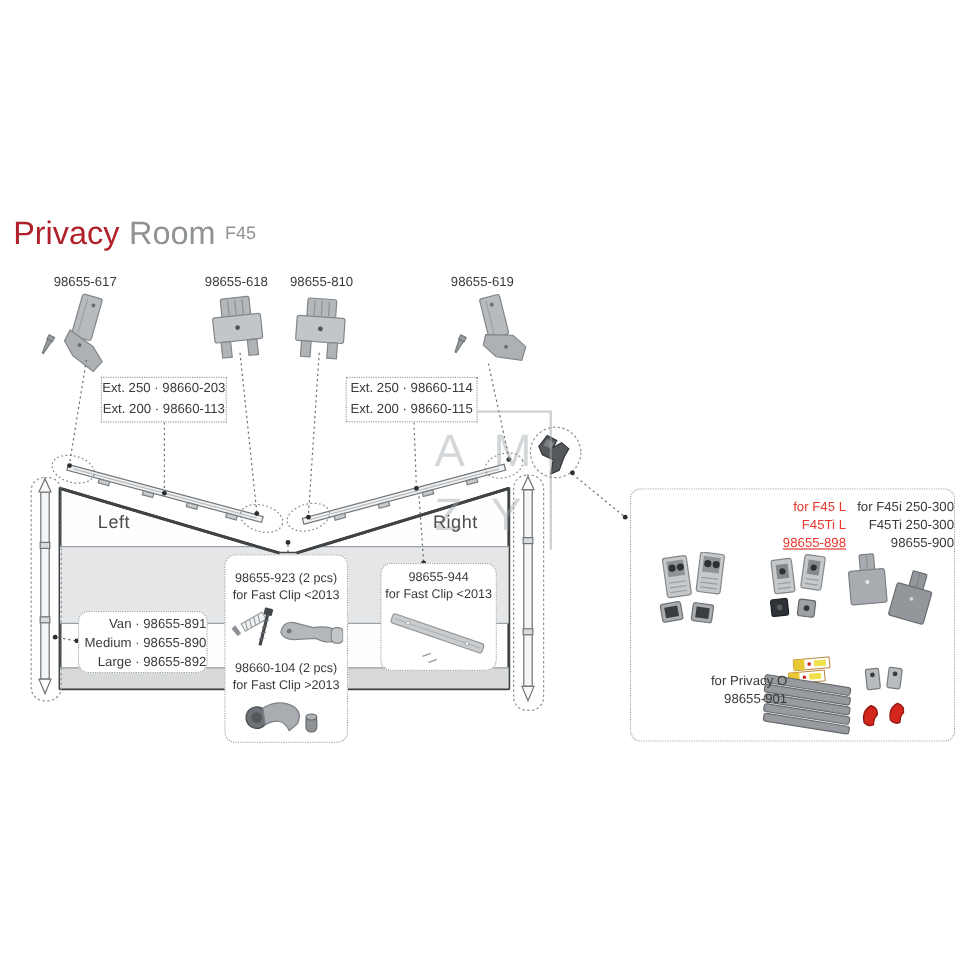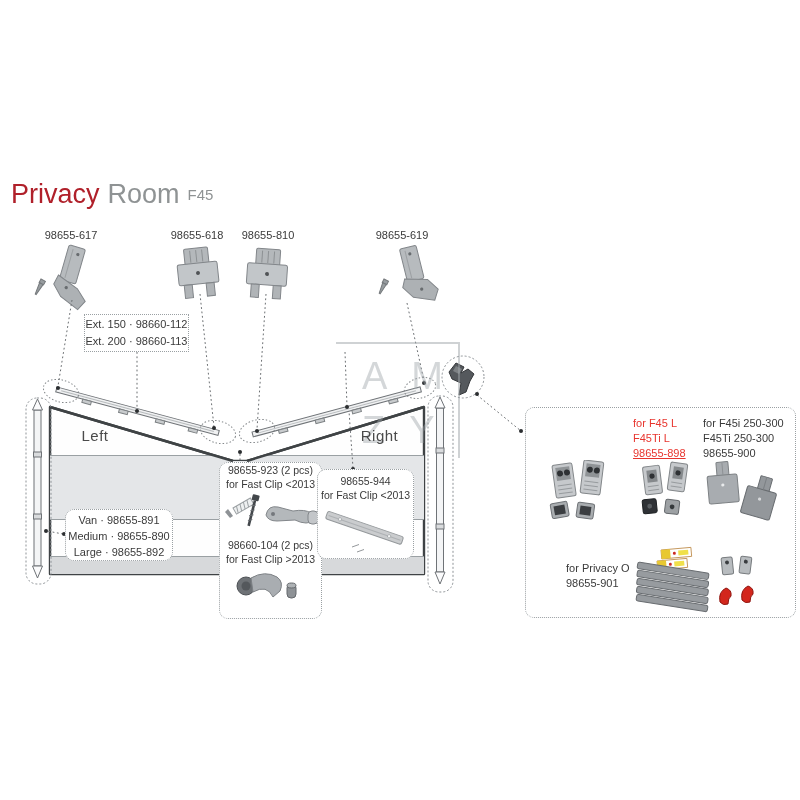--- a/index.html
+++ b/index.html
@@ -4,27 +4,27 @@
 <style>
   html,body{margin:0;padding:0;background:#fff;}
   #stage{position:relative;width:800px;height:800px;background:#ffffff;overflow:hidden;
          font-family:"Liberation Sans",sans-serif;color:#3a3a3a;}
   .abs{position:absolute;}
   .lbl{font-size:11px;line-height:13px;text-align:center;color:#3a3a3a;}
   .box{background:#fff;border:1px dotted #9aa0a3;box-sizing:border-box;text-align:center;z-index:5;}
   .rbox{border-radius:9px;}
   .t11{font-size:11px;line-height:17px;}
   .t105{font-size:10.5px;line-height:14px;}
-  .t16{font-size:11px;line-height:16px;}
+  .t16{font-size:11px;line-height:16px;text-align:right;}
   .panel-label{font-size:15px;color:#4a4a4a;text-align:center;letter-spacing:.5px;z-index:4;}
   .title{display:flex;align-items:center;gap:8px;z-index:4;}
   .t-red{font-size:27px;color:#b0202a;}
   .t-gray{font-size:27px;color:#8f9394;}
   .t-suf{font-size:15px;color:#8f9394;}
-  .kcol{position:absolute;font-size:11px;line-height:15px;text-align:left;}
+  .kcol{position:absolute;font-size:11px;line-height:15px;text-align:right;}
   .red{color:#e8352e;}
   .u{text-decoration:underline;}
   .dot{position:absolute;width:4px;height:4px;border-radius:50%;background:#2b2e30;z-index:6;}
   #watermark{z-index:2;border-top:2px solid rgba(160,166,170,.5);border-right:2px solid rgba(160,166,170,.5);
              color:rgba(160,166,170,.45);font-size:38px;letter-spacing:24px;padding-left:26px;box-sizing:border-box;}
   #watermark div{margin-top:11px;}
   #diagram{z-index:1;left:0;top:0;}
   svg{display:block;}
 </style>
 </head>
@@ -187,34 +187,38 @@
     <span class="t-gray">Room</span>
     <span class="t-suf">F45</span>
   </div>
 
   <div class="abs lbl" style="left:26px;top:229px;width:90px;z-index:4;">98655-617</div>
   <div class="abs lbl" style="left:152px;top:229px;width:90px;z-index:4;">98655-618</div>
   <div class="abs lbl" style="left:223px;top:229px;width:90px;z-index:4;">98655-810</div>
   <div class="abs lbl" style="left:357px;top:229px;width:90px;z-index:4;">98655-619</div>
 
   <div class="abs box t11" style="left:84px;top:314px;width:105px;height:38px;padding-top:1px;">
-    <div>Ext. 150 · 98660-112</div>
+    <div>Ext. 250 · 98660-203</div>
     <div>Ext. 200 · 98660-113</div>
+  </div>
+  <div class="abs box t11" style="left:288px;top:314px;width:110px;height:38px;padding-top:1px;">
+    <div>Ext. 250 · 98660-114</div>
+    <div>Ext. 200 · 98660-115</div>
   </div>
 
   <div class="abs panel-label" style="left:70px;top:427px;width:50px;">Left</div>
   <div class="abs panel-label" style="left:352px;top:427px;width:55px;">Right</div>
 
   <div class="abs box rbox t16" style="left:65px;top:509px;width:108px;height:52px;padding-top:2px;">
     <div>Van · 98655-891</div>
     <div>Medium · 98655-890</div>
     <div>Large · 98655-892</div>
   </div>
 
-  <div class="abs box rbox t105" style="left:187px;top:462px;width:103px;height:157px;padding-top:0;margin-left:32px;">
+  <div class="abs box rbox t105" style="left:187px;top:462px;width:103px;height:157px;padding-top:12px;">
     <div>98655-923 (2 pcs)</div>
     <div>for Fast Clip &lt;2013</div>
     <svg width="95" height="46" viewBox="0 0 95 46" style="margin:1px auto 0;">
       <g transform="translate(10,16) rotate(-30)">
         <rect x="0" y="0" width="20" height="7" fill="#eef0f1" stroke="#9ba0a3"></rect>
         <line x1="4" y1="0" x2="2" y2="7" stroke="#9ba0a3"></line>
         <line x1="8" y1="0" x2="6" y2="7" stroke="#9ba0a3"></line>
         <line x1="12" y1="0" x2="10" y2="7" stroke="#9ba0a3"></line>
         <line x1="16" y1="0" x2="14" y2="7" stroke="#9ba0a3"></line>
       </g>

